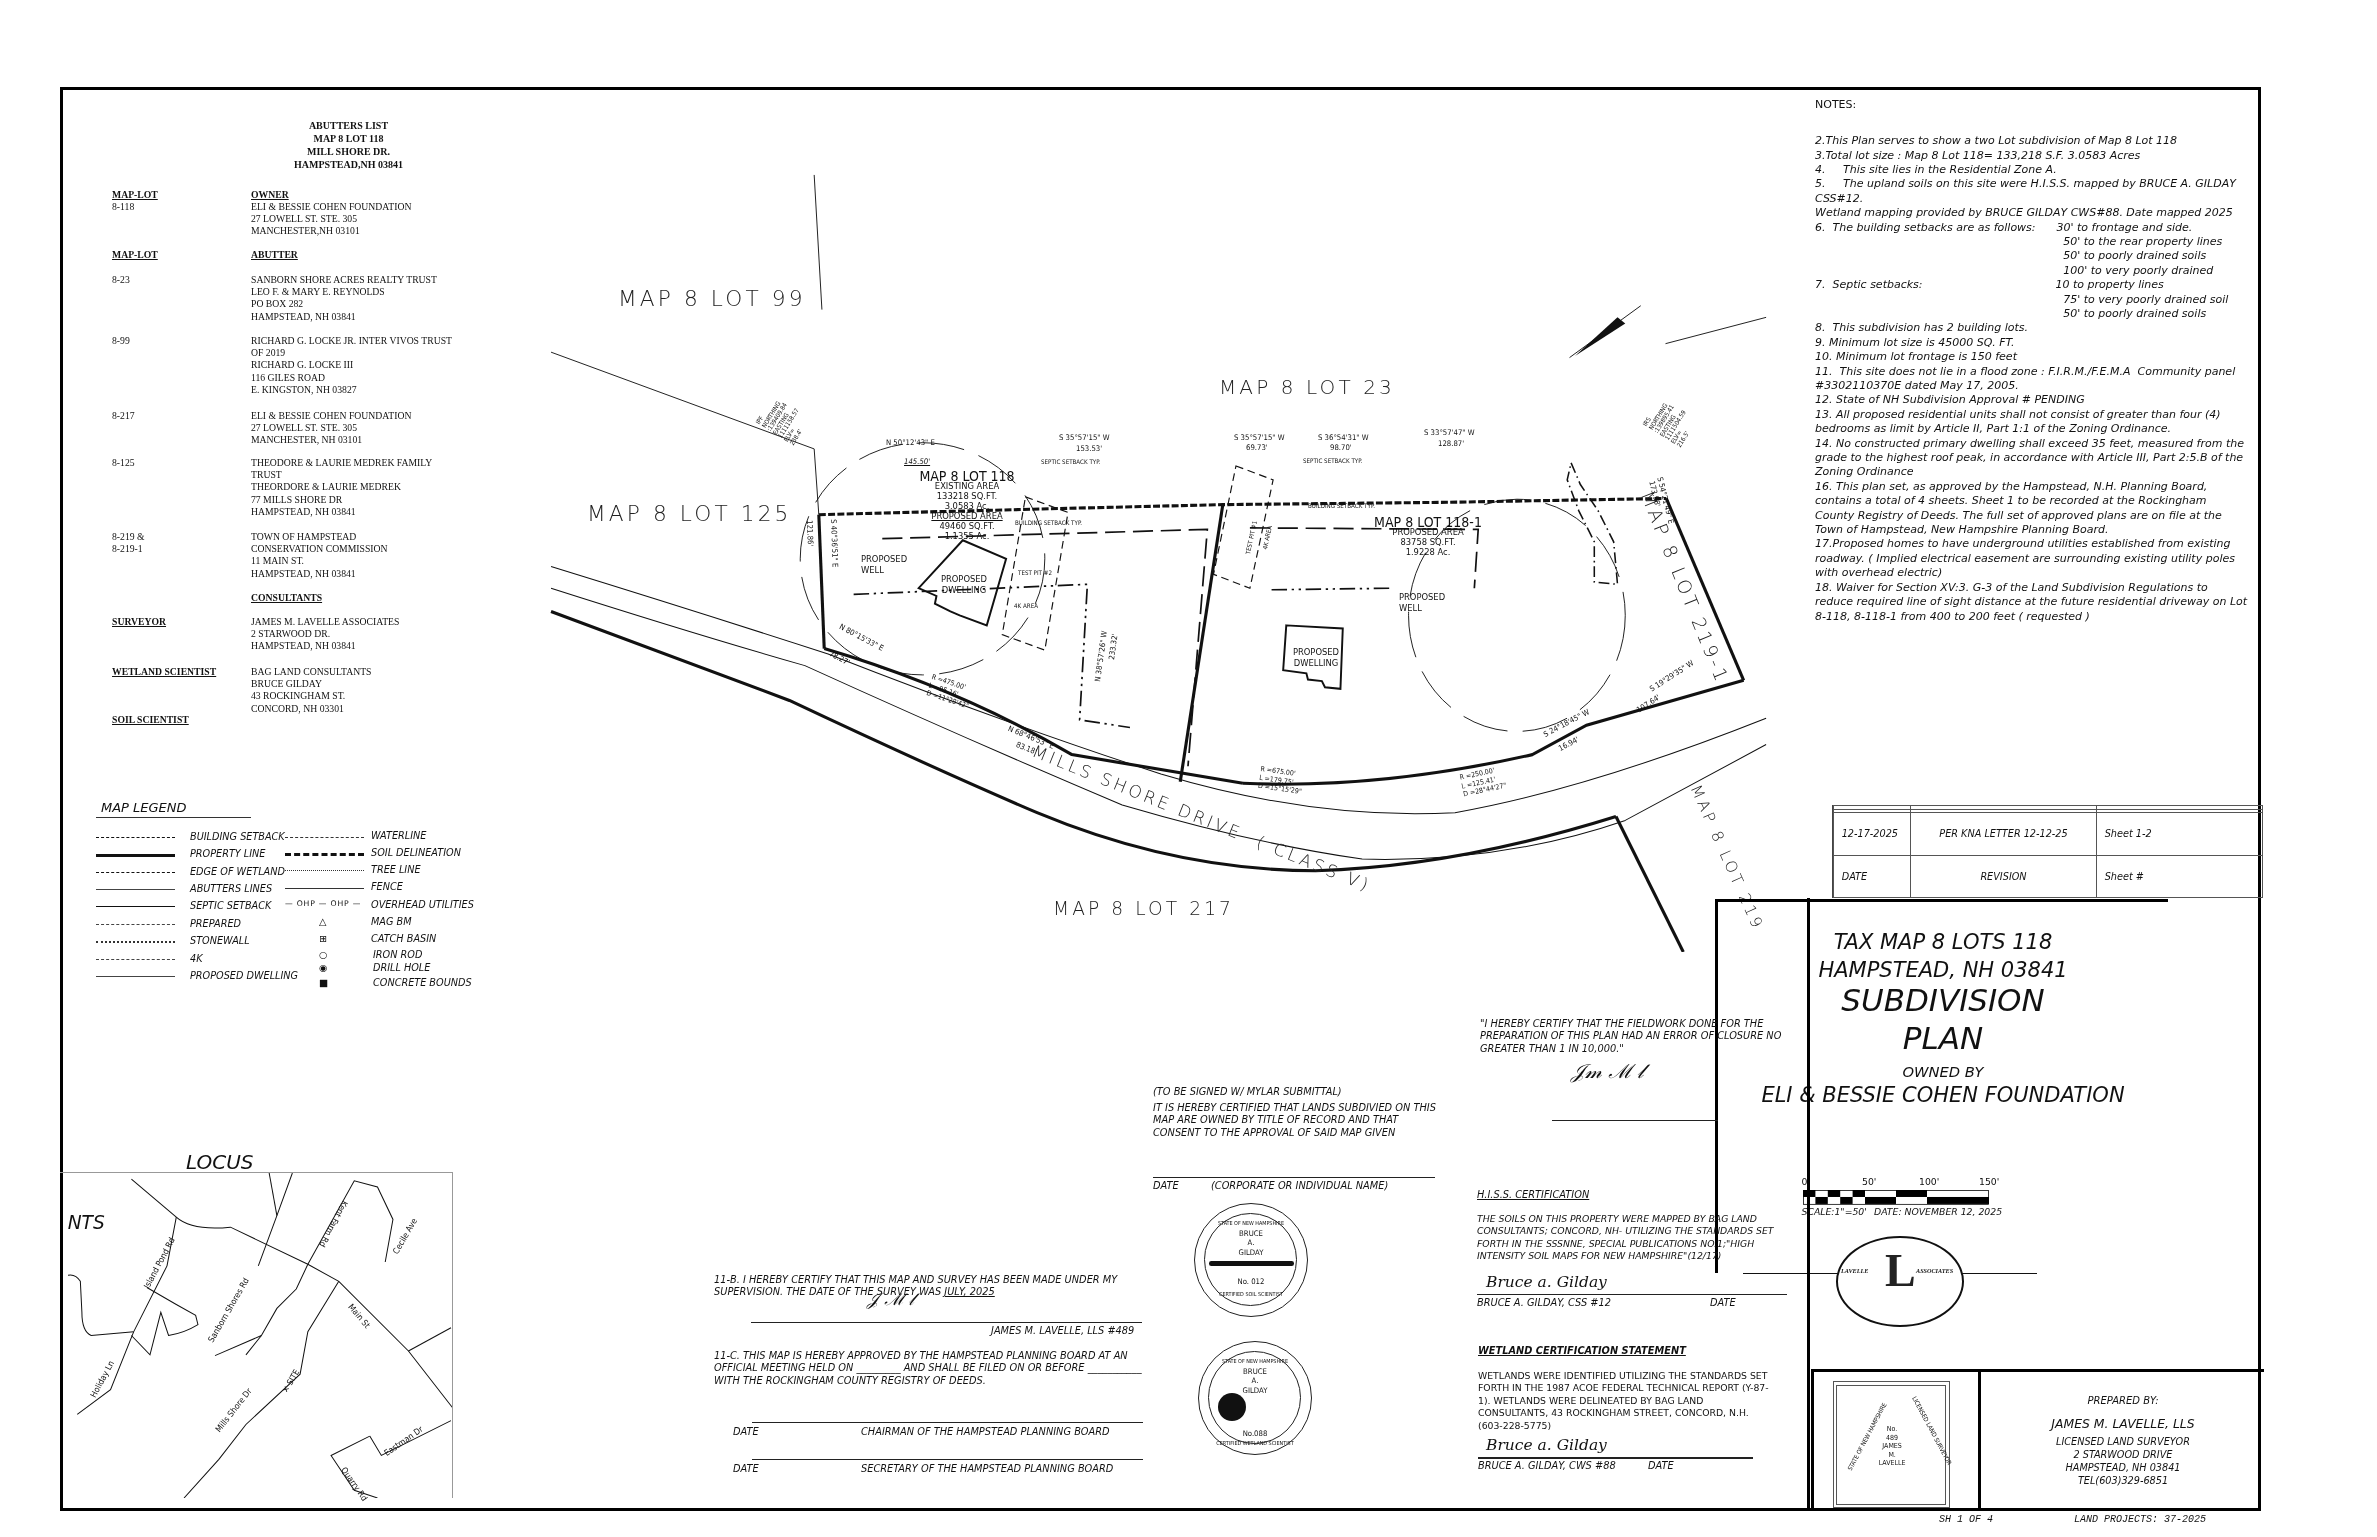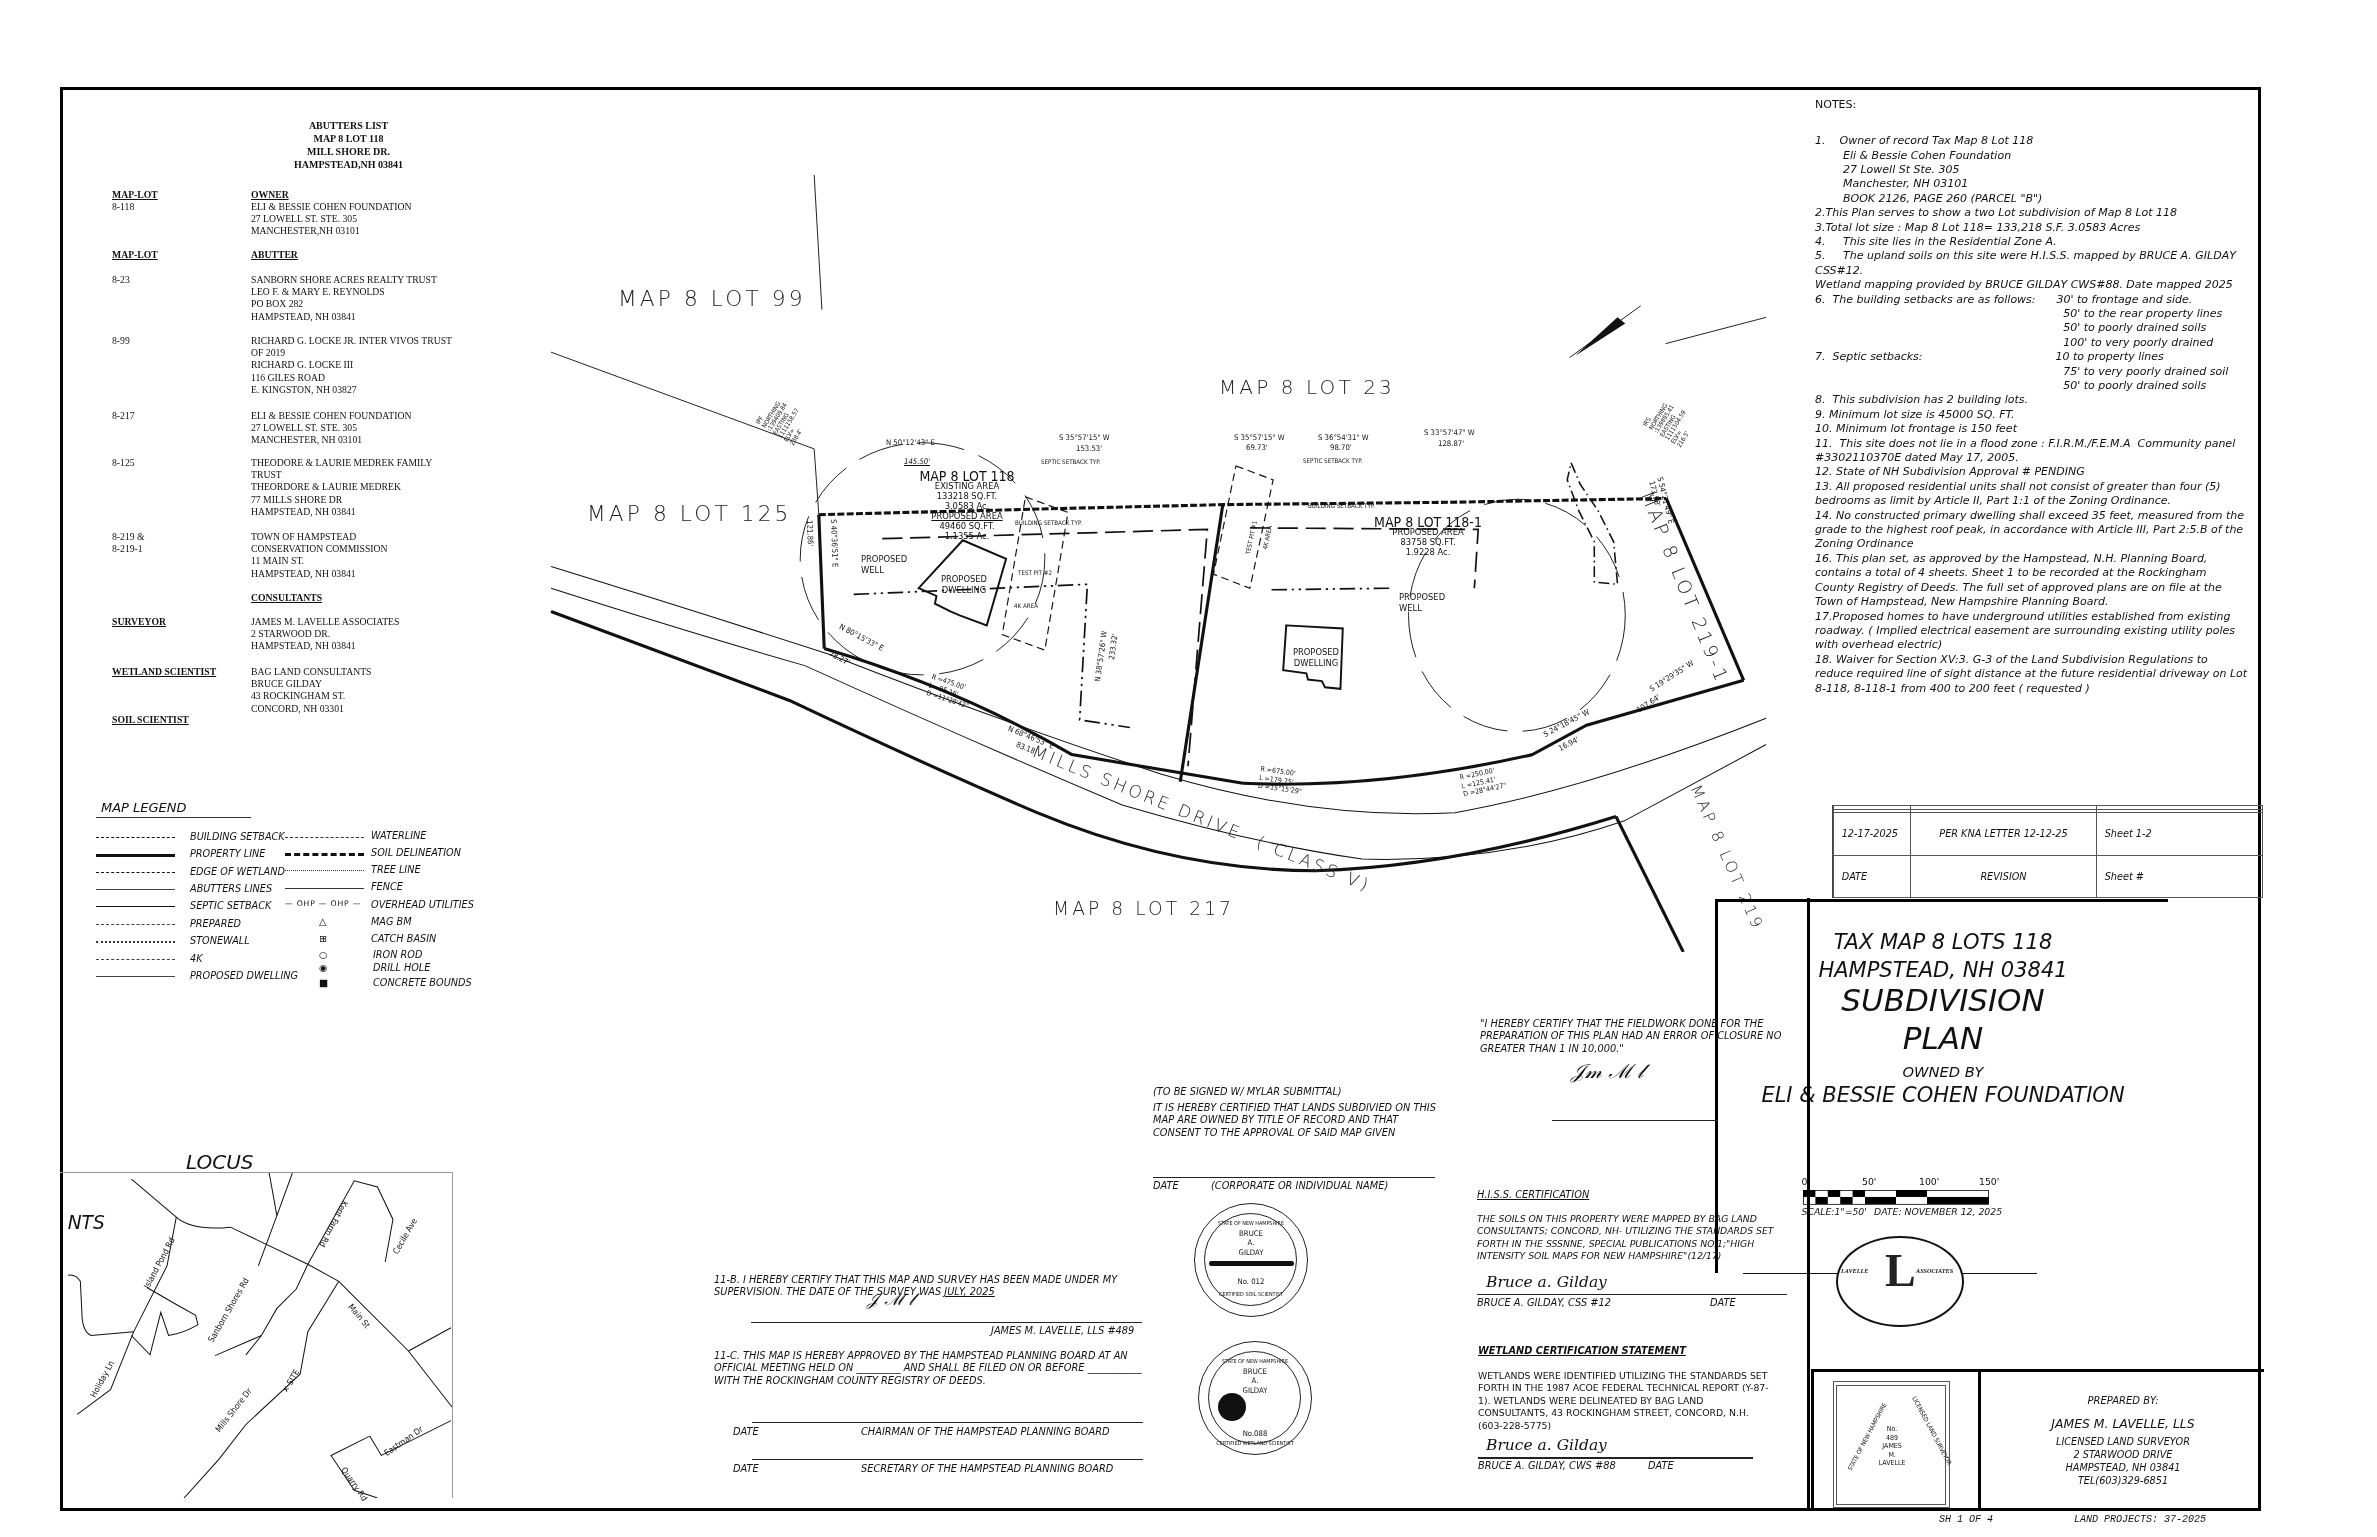--- a/index.html
+++ b/index.html
@@ -362,43 +362,38 @@
     <div>D =15°15'29"</div>
 </div>
 <div class="abs cad" style="left:1459px;top:774px;font-size:7px;line-height:8.5px;transform:rotate(-12deg);transform-origin:left top;">
   <div>R =250.00'</div>
     <div>L =125.41'</div>
     <div>D =28°44'27"</div>
 </div>
 
 <div class="abs notes">
   <p class="hdr">NOTES:</p>
-  <p>1.    Owner of record Tax Map 8 Lot 118
-        Eli &amp; Bessie Cohen Foundation
-        27 Lowell St Ste. 305
-        Manchester, NH 03101
-        BOOK 2126, PAGE 260 (PARCEL "B")</p>
   <p>2.This Plan serves to show a two Lot subdivision of Map 8 Lot 118</p>
   <p>3.Total lot size : Map 8 Lot 118= 133,218 S.F. 3.0583 Acres</p>
   <p>4.     This site lies in the Residential Zone A.</p>
   <p>5.     The upland soils on this site were H.I.S.S. mapped by BRUCE A. GILDAY CSS#12.</p>
   <p>Wetland mapping provided by BRUCE GILDAY CWS#88. Date mapped 2025</p>
   <p>6.  The building setbacks are as follows:      30' to frontage and side.
                                                                        50' to the rear property lines
                                                                        50' to poorly drained soils
                                                                        100' to very poorly drained</p>
   <p>7.  Septic setbacks:                                      10 to property lines
                                                                        75' to very poorly drained soil
                                                                        50' to poorly drained soils</p>
   <p>8.  This subdivision has 2 building lots.</p>
   <p>9. Minimum lot size is 45000 SQ. FT.</p>
   <p>10. Minimum lot frontage is 150 feet</p>
   <p>11.  This site does not lie in a flood zone : F.I.R.M./F.E.M.A  Community panel #3302110370E dated May 17, 2005.</p>
   <p>12. State of NH Subdivision Approval # PENDING</p>
-  <p>13. All proposed residential units shall not consist of greater than four (5) bedrooms as limit by Article II, Part 1:1 of the Zoning Ordinance.</p>
+  <p>13. All proposed residential units shall not consist of greater than four (4) bedrooms as limit by Article II, Part 1:1 of the Zoning Ordinance.</p>
   <p>14. No constructed primary dwelling shall exceed 35 feet, measured from the grade to the highest roof peak, in accordance with Article III, Part 2:5.B of the Zoning Ordinance</p>
   <p>16. This plan set, as approved by the Hampstead, N.H. Planning Board, contains a total of 4 sheets. Sheet 1 to be recorded at the Rockingham County Registry of Deeds. The full set of approved plans are on file at the Town of Hampstead, New Hampshire Planning Board.</p>
   <p>17.Proposed homes to have underground utilities established from existing roadway. ( Implied electrical easement are surrounding existing utility poles with overhead electric)</p>
   <p>18. Waiver for Section XV:3. G-3 of the Land Subdivision Regulations to reduce required line of sight distance at the future residential driveway on Lot 8-118, 8-118-1 from 400 to 200 feet ( requested )</p>
 </div>
 
 <div class="abs rev">
   <table>
     <colgroup>
         <col style="width:77px">

